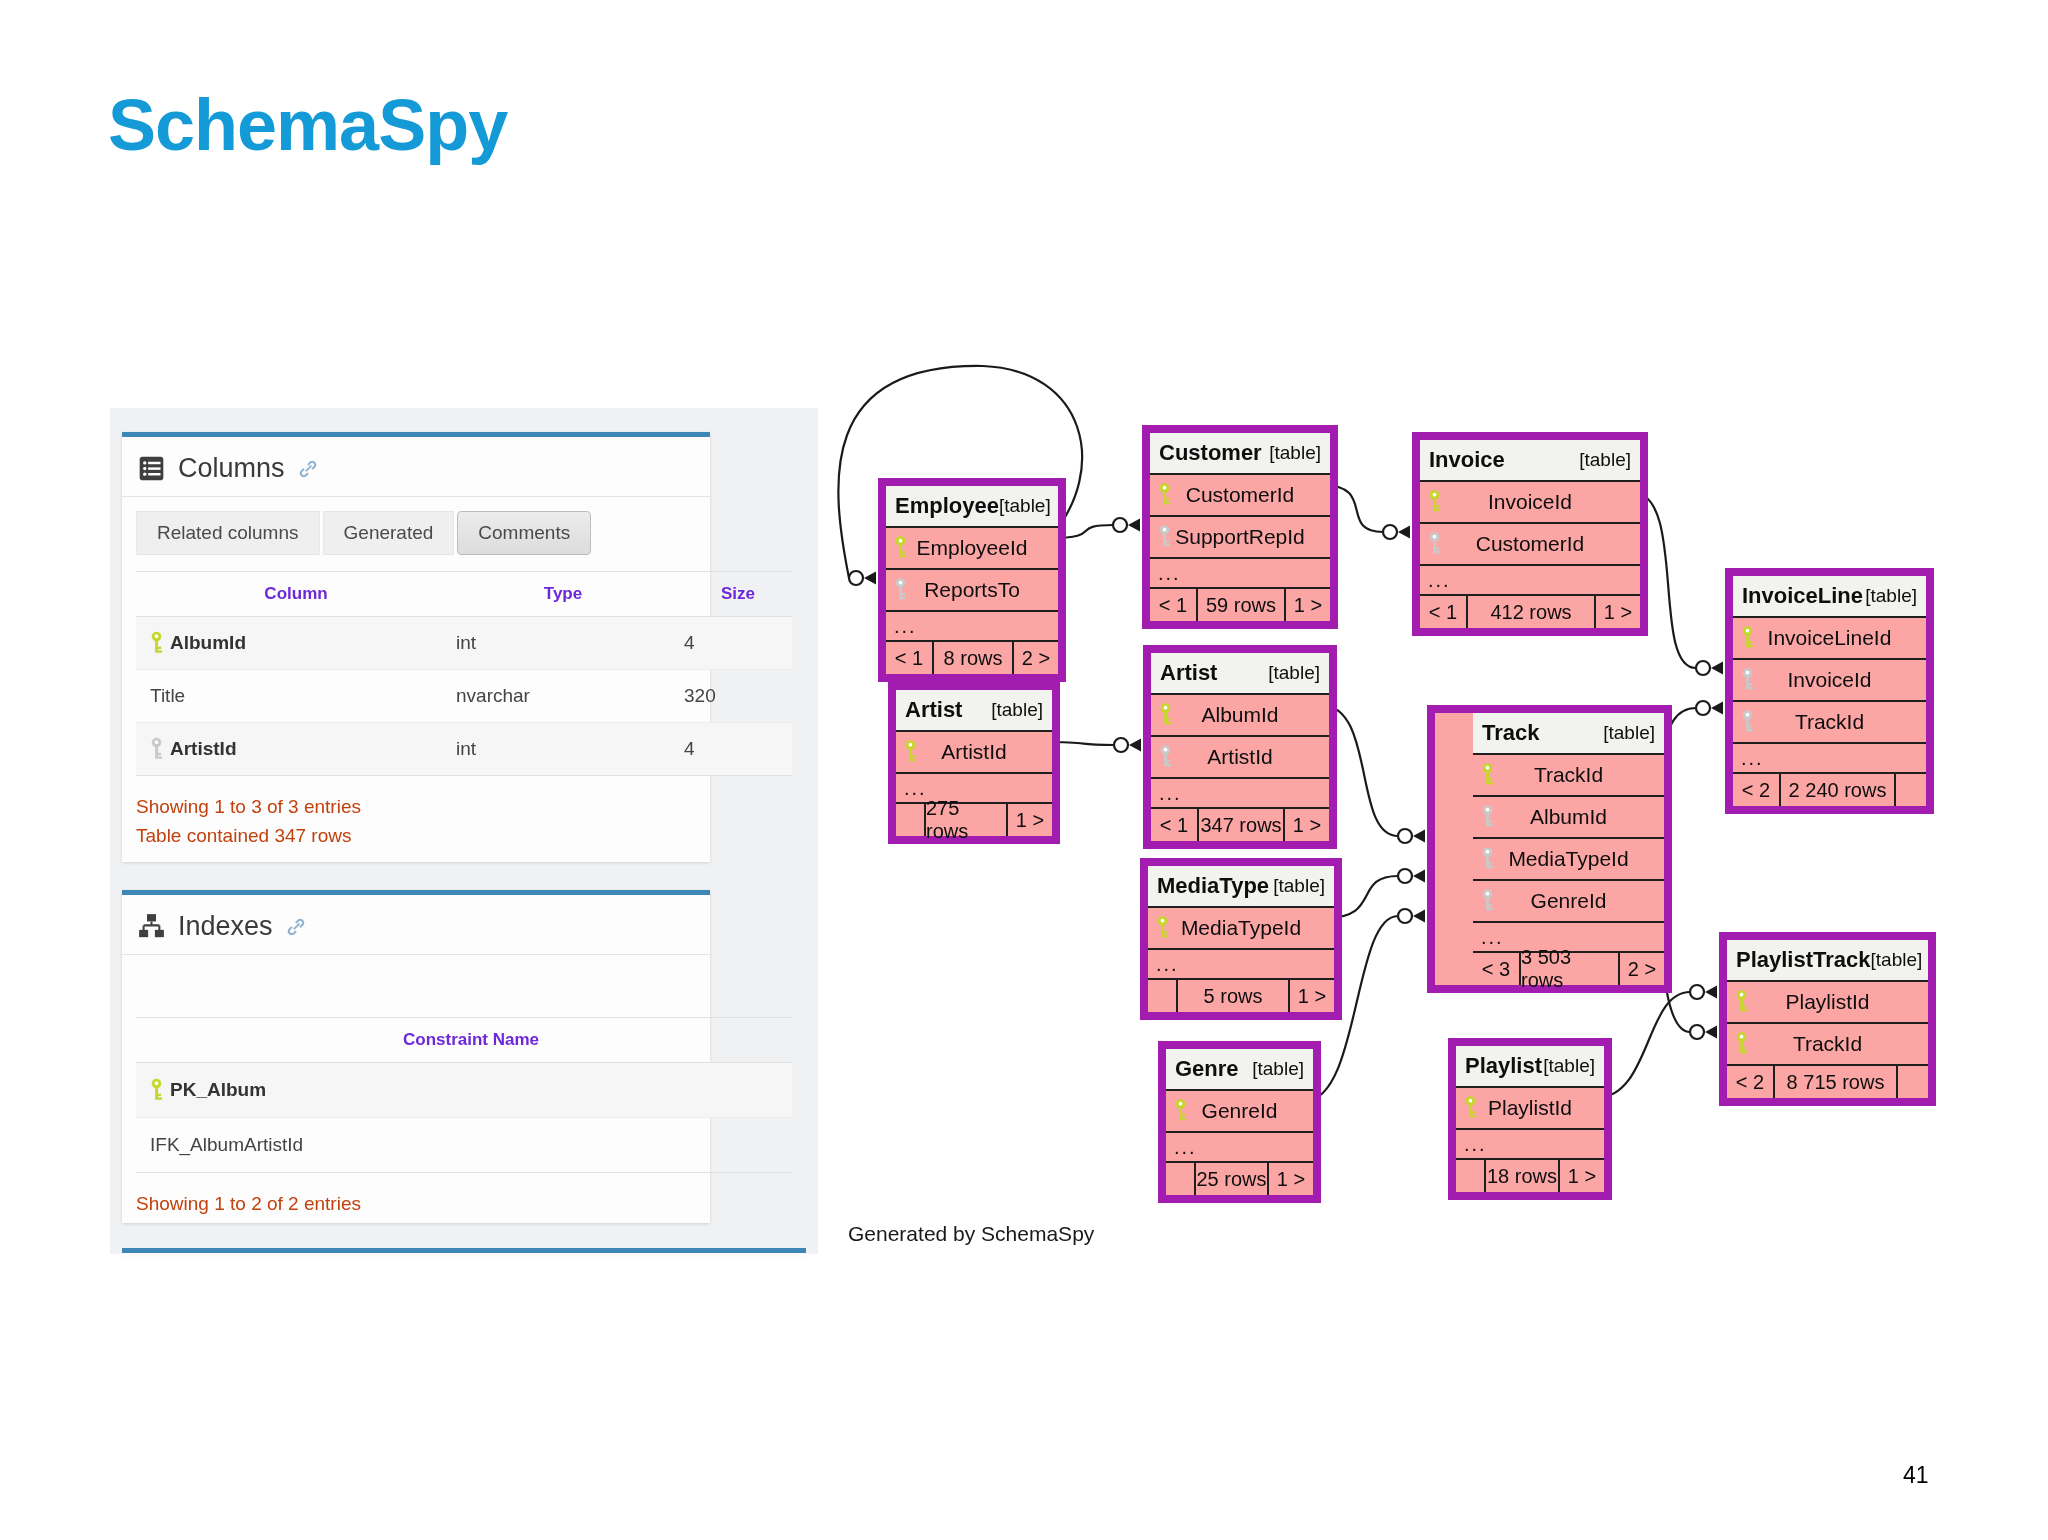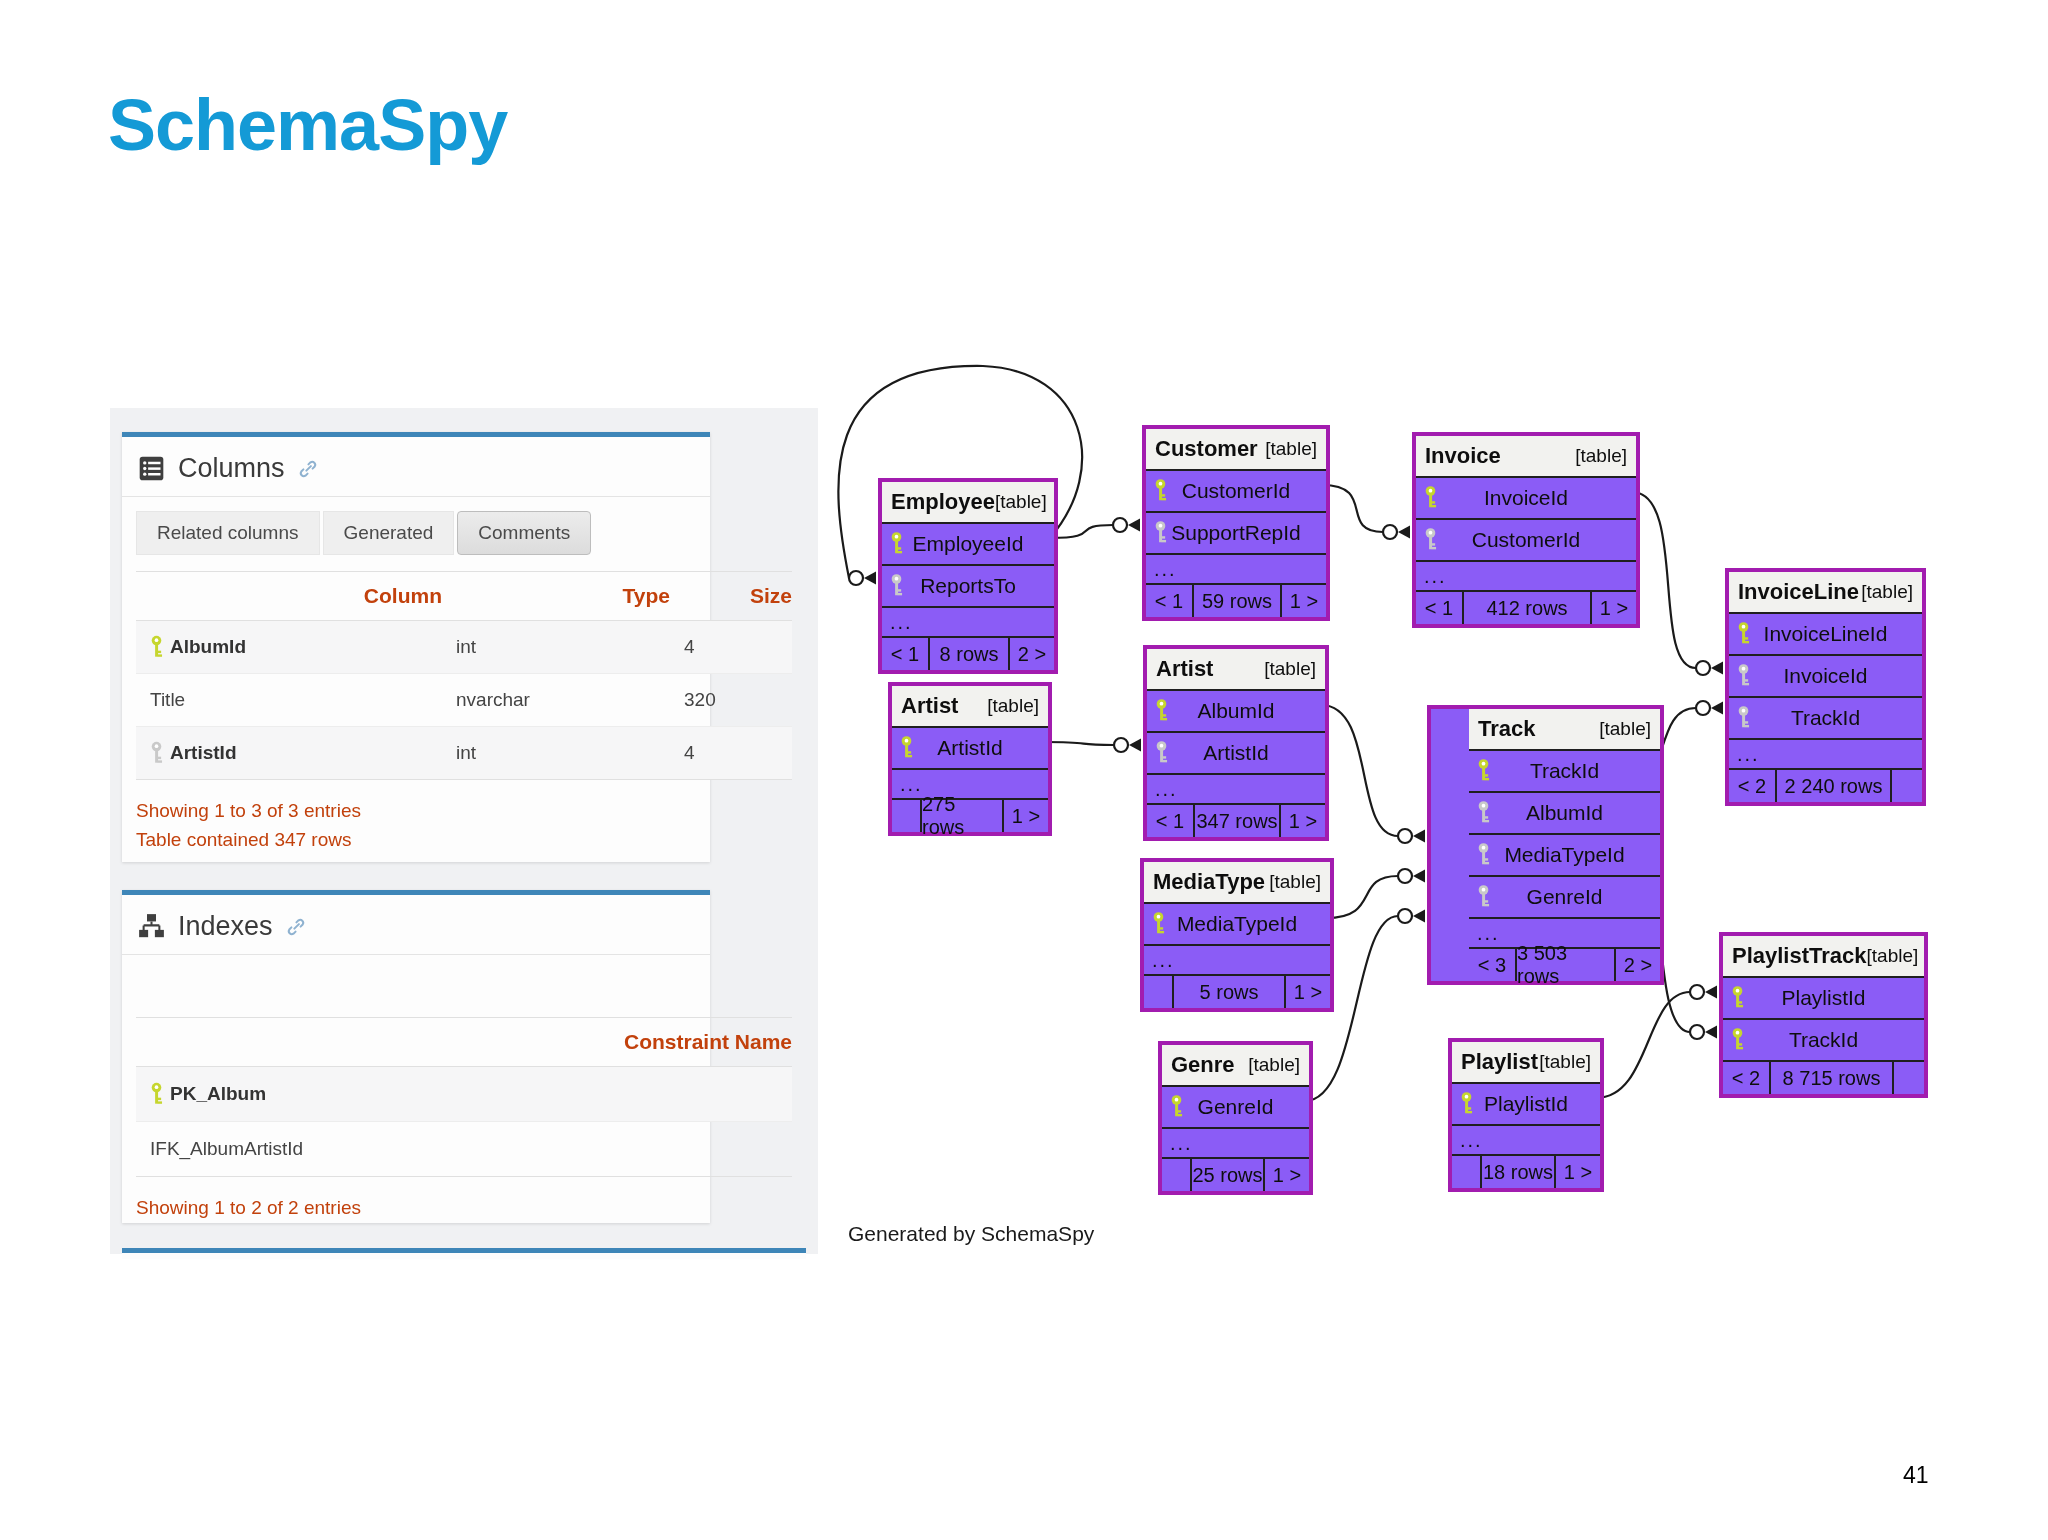--- a/index.html
+++ b/index.html
@@ -17,38 +17,38 @@
   .card-stub{position:absolute;left:12px;top:840px;width:684px;height:6px;background:#fdfdfd;
              border-top:5px solid #3e86b8;}
   .card-head{display:flex;align-items:center;gap:13px;padding:16px 20px 12px 16px;
              border-bottom:1px solid #e4e4e4;}
   .card-title{font-size:27px;color:#3a3a3a;}
   .tabs{display:flex;gap:3px;margin:14px 14px 0 14px;}
   .tab{padding:10px 20px;font-size:19px;color:#4a4a4a;background:#efefef;border:1px solid #e6e6e6;}
   .tab.active{background:#e2e2e2;border:1px solid #bdbdbd;border-radius:4px;
               background:linear-gradient(#ececec,#dcdcdc);}
   .ptable{margin:16px 14px 0 14px;border-collapse:collapse;width:656px;}
-  .ptable th{font-size:21px;color:#c2410c;text-align:right;font-weight:700;
+  .ptable th{font-size:17px;color:#6d28d9;text-align:center;font-weight:700;
              border-top:1px solid #e0e0e0;border-bottom:1px solid #e0e0e0;
              padding:12px 0 12px 14px;}
   .ptable td{font-size:19px;color:#444;padding:0 0 0 14px;height:52px;}
   .ptable tr.shaded td{background:#f6f6f7;}
   .ptable tr{border-bottom:1px solid #ededed;}
   .ptable tbody tr:last-child{border-bottom:1px solid #e0e0e0;}
   .cellflex{display:flex;align-items:center;gap:7px;}
   .bold{font-weight:700;color:#333;}
   .summary{font-size:19px;color:#c2410c;margin:20px 0 0 14px;}
   .summary + .summary{margin-top:7px;}
   .col-c1{width:306px;}.col-c2{width:228px;}.col-c3{width:122px;}
   .itable{margin-top:62px;}
   .itable td{height:54px;}
 
   
   .er-layer{position:absolute;left:0;top:0;width:2048px;height:1540px;}
-  .er-table{position:absolute;background:#8b5cf6;border:4px solid #a21caf;color:#0e0e0e;}
+  .er-table{position:absolute;background:#fca5a5;border:8px solid #a21caf;color:#0e0e0e;}
   .er-header{height:40px;background:#f2f2ef;border-bottom:2px solid #1f1f1f;display:flex;
              align-items:center;justify-content:space-between;padding:0 9px;}
   .er-name{font-weight:700;font-size:22px;}
   .er-tag{font-size:19px;}
   .er-field{height:40px;border-bottom:2px solid #1f1f1f;position:relative;display:flex;
             align-items:center;justify-content:center;font-size:21px;}
   .er-field .keyholder{position:absolute;left:8px;top:7px;}
   .er-dots{height:28px;border-bottom:2px solid #1f1f1f;display:flex;align-items:center;
            padding-left:8px;font-size:20px;letter-spacing:2px;}
   .er-pager{height:32px;display:flex;font-size:20px;}

